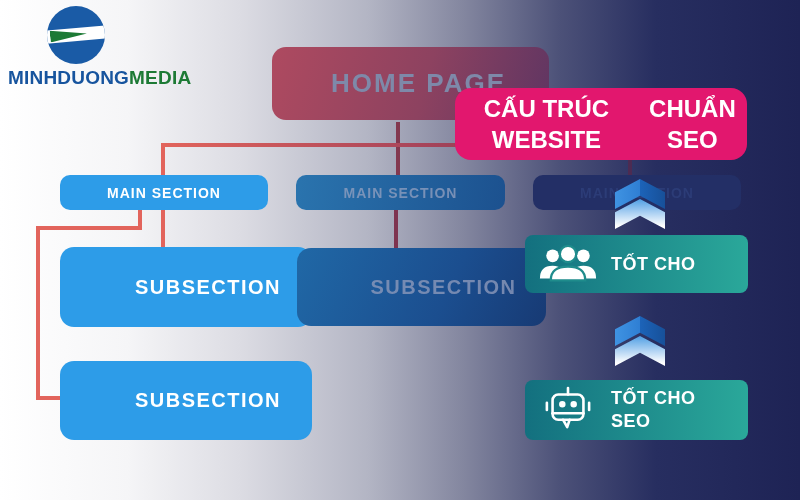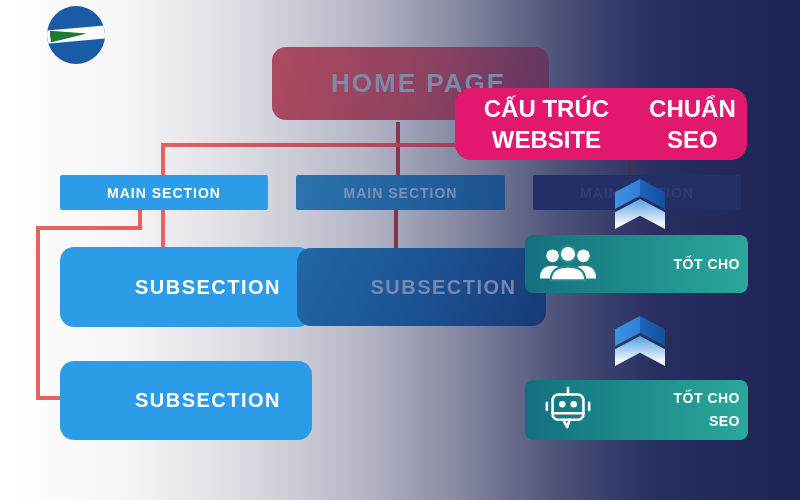--- a/index.html
+++ b/index.html
@@ -7,21 +7,21 @@
     position:relative;width:800px;height:500px;overflow:hidden;
     font-family:"Liberation Sans",sans-serif;
     background:linear-gradient(90deg,#ffffff 0%,#f5f5f7 16%,#dcdce3 30%,#b3b5c4 46%,#83869f 58%,#4c5178 70%,#272e60 82%,#1e2355 100%);
   }
   .seg{position:absolute;z-index:1;}
   .box{position:absolute;z-index:2;display:flex;align-items:center;justify-content:center;
        font-weight:bold;text-align:center;}
   .home{left:272px;top:47px;width:261px;height:73px;border-radius:14px;
         background:linear-gradient(105deg,#ae4a60 0%,#8d4260 55%,#5f3562 100%);
         color:#7e89a9;font-size:26px;letter-spacing:2px;padding-left:16px;}
-  .main{top:175px;height:35px;border-radius:2px;font-size:14px;letter-spacing:1px;}
+  .main{top:175px;height:35px;border-radius:10px;font-size:14px;letter-spacing:1px;}
   .main-1{left:60px;width:208px;background:#2d9ce8;color:#ffffff;}
   .main-2{left:296px;width:209px;background:linear-gradient(100deg,#2a74ae,#1c518f);color:rgba(150,162,192,0.75);}
   .main-3{left:533px;width:208px;background:#232f66;color:#2c3c77;}
   .sub{border-radius:14px;font-size:20px;letter-spacing:1.5px;padding-left:44px;}
   .sub-1{left:60px;top:247px;width:208px;height:80px;background:#2d9ce8;color:#ffffff;}
   .sub-2{left:297px;top:248px;width:205px;height:78px;
          background:linear-gradient(115deg,#2068a6 0%,#1b4e8f 60%,#173a74 100%);color:rgba(140,153,186,0.8);}
   .sub-3{left:60px;top:361px;width:208px;height:79px;background:#2d9ce8;color:#ffffff;}
   .callout{position:absolute;left:455px;top:88px;width:292px;height:72px;z-index:3;
            background:#e2176e;border-radius:16px;display:flex;flex-direction:row;
@@ -30,21 +30,21 @@
   .chev{position:absolute;width:50px;height:30px;z-index:3;
         clip-path:polygon(50% 0,100% 44%,100% 100%,50% 56%,0 100%,0 44%);}
   .chev-solid{background:linear-gradient(90deg,#3f93e2 0%,#2f7fd4 49%,#1c63b8 51%,#175099 100%);}
   .chev-fade{background:linear-gradient(180deg,#4f9fe4 0%,#a9cff2 45%,#ffffff 90%);}
   .badge{position:absolute;left:525px;width:223px;z-index:3;border-radius:8px;
          background:linear-gradient(90deg,#13707f 0%,#2aa89a 100%);
          display:flex;align-items:center;color:#ffffff;font-weight:bold;}
   .badge-1{top:235px;height:58px;}
   .badge-2{top:380px;height:60px;}
   .badge .icon-wrap{width:86px;display:flex;align-items:center;justify-content:center;}
-  .badge .txt{flex:1;text-align:right;font-size:14px;line-height:23px;padding-right:8px;letter-spacing:0.5px;}
+  .badge .txt{flex:1;text-align:left;font-size:18px;line-height:23px;padding-right:8px;letter-spacing:0.5px;}
   .logo{position:absolute;left:8px;top:6px;z-index:3;width:180px;}
   .logo-mark{position:relative;left:39px;width:58px;height:58px;border-radius:50%;
              background:#1a5ba6;overflow:hidden;}
   .logo-stripe{position:absolute;left:-6px;top:22px;width:72px;height:13px;background:#ffffff;transform:rotate(-5deg);}
   .logo-tri{position:absolute;left:3px;top:22.5px;width:37px;height:12px;background:#1d7a35;
             transform:rotate(-5deg);clip-path:polygon(0 0,100% 50%,0 100%);}
   .logo-text{margin-top:3px;font-size:19px;font-weight:800;letter-spacing:0.2px;white-space:nowrap;}
   .logo-text .p1{color:#17549e;}
   .logo-text .p2{color:#1d7a35;}
 </style>
@@ -120,15 +120,18 @@
       <span>TỐT CHO</span><br>
       <span>SEO</span>
     </span>
   </div>
 
   <div class="logo">
     <div class="logo-mark">
       <div class="logo-stripe"></div>
       <div class="logo-tri"></div>
     </div>
+    <div class="logo-text">
+      <span class="p1">MINHDUONG</span><span class="p2">MEDIA</span>
+    </div>
   </div>
 
 </div>
 
 </body></html>

